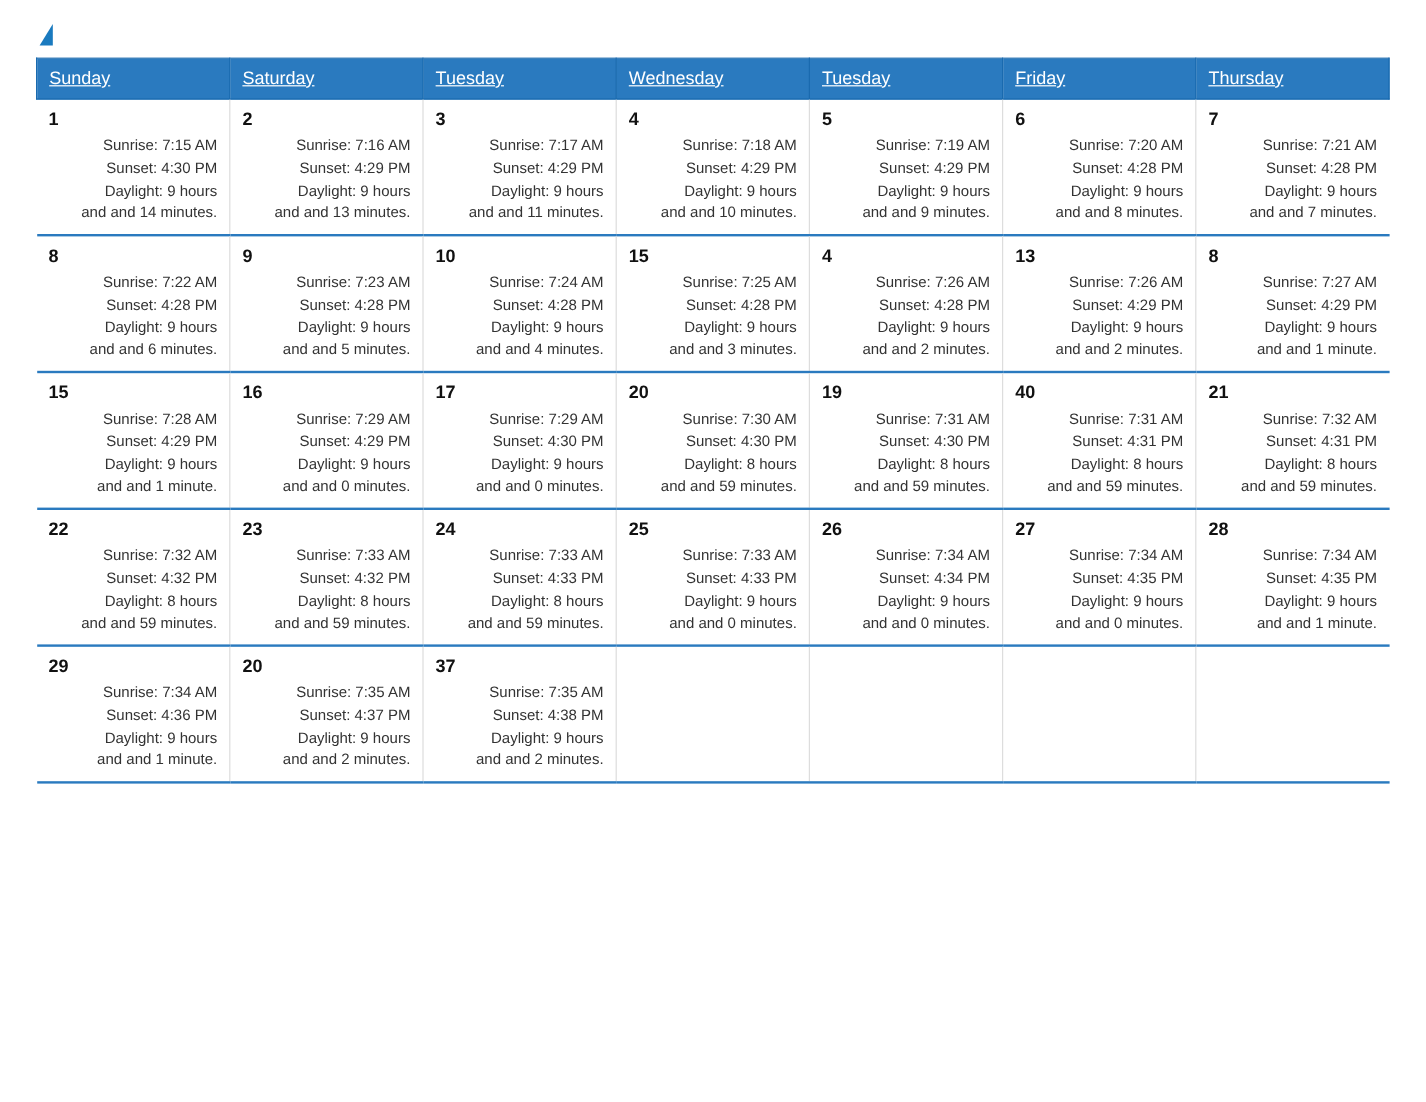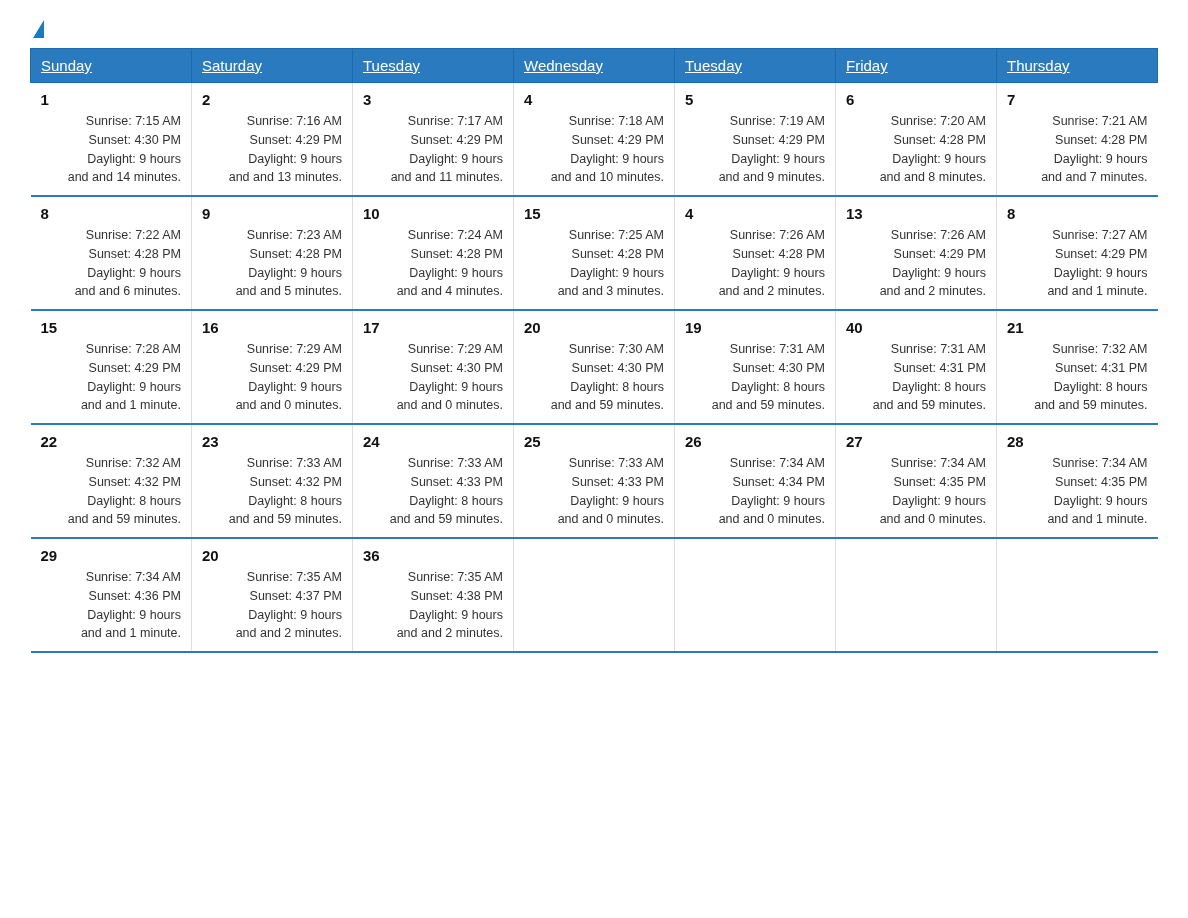--- a/index.html
+++ b/index.html
@@ -264,21 +264,21 @@
       <tr class="week-row">
         <td>
           <div class="day-number">29</div>
           <div class="day-info">Sunrise: 7:34 AM<br>Sunset: 4:36 PM<br>Daylight: 9 hours<br>and and 1 minute.</div>
         </td>
         <td>
           <div class="day-number">20</div>
           <div class="day-info">Sunrise: 7:35 AM<br>Sunset: 4:37 PM<br>Daylight: 9 hours<br>and and 2 minutes.</div>
         </td>
         <td>
-          <div class="day-number">36</div>
+          <div class="day-number">37</div>
           <div class="day-info">Sunrise: 7:35 AM<br>Sunset: 4:38 PM<br>Daylight: 9 hours<br>and and 2 minutes.</div>
         </td>
         <td></td>
         <td></td>
         <td></td>
         <td></td>
       </tr>
     </tbody>
 </table>
 

